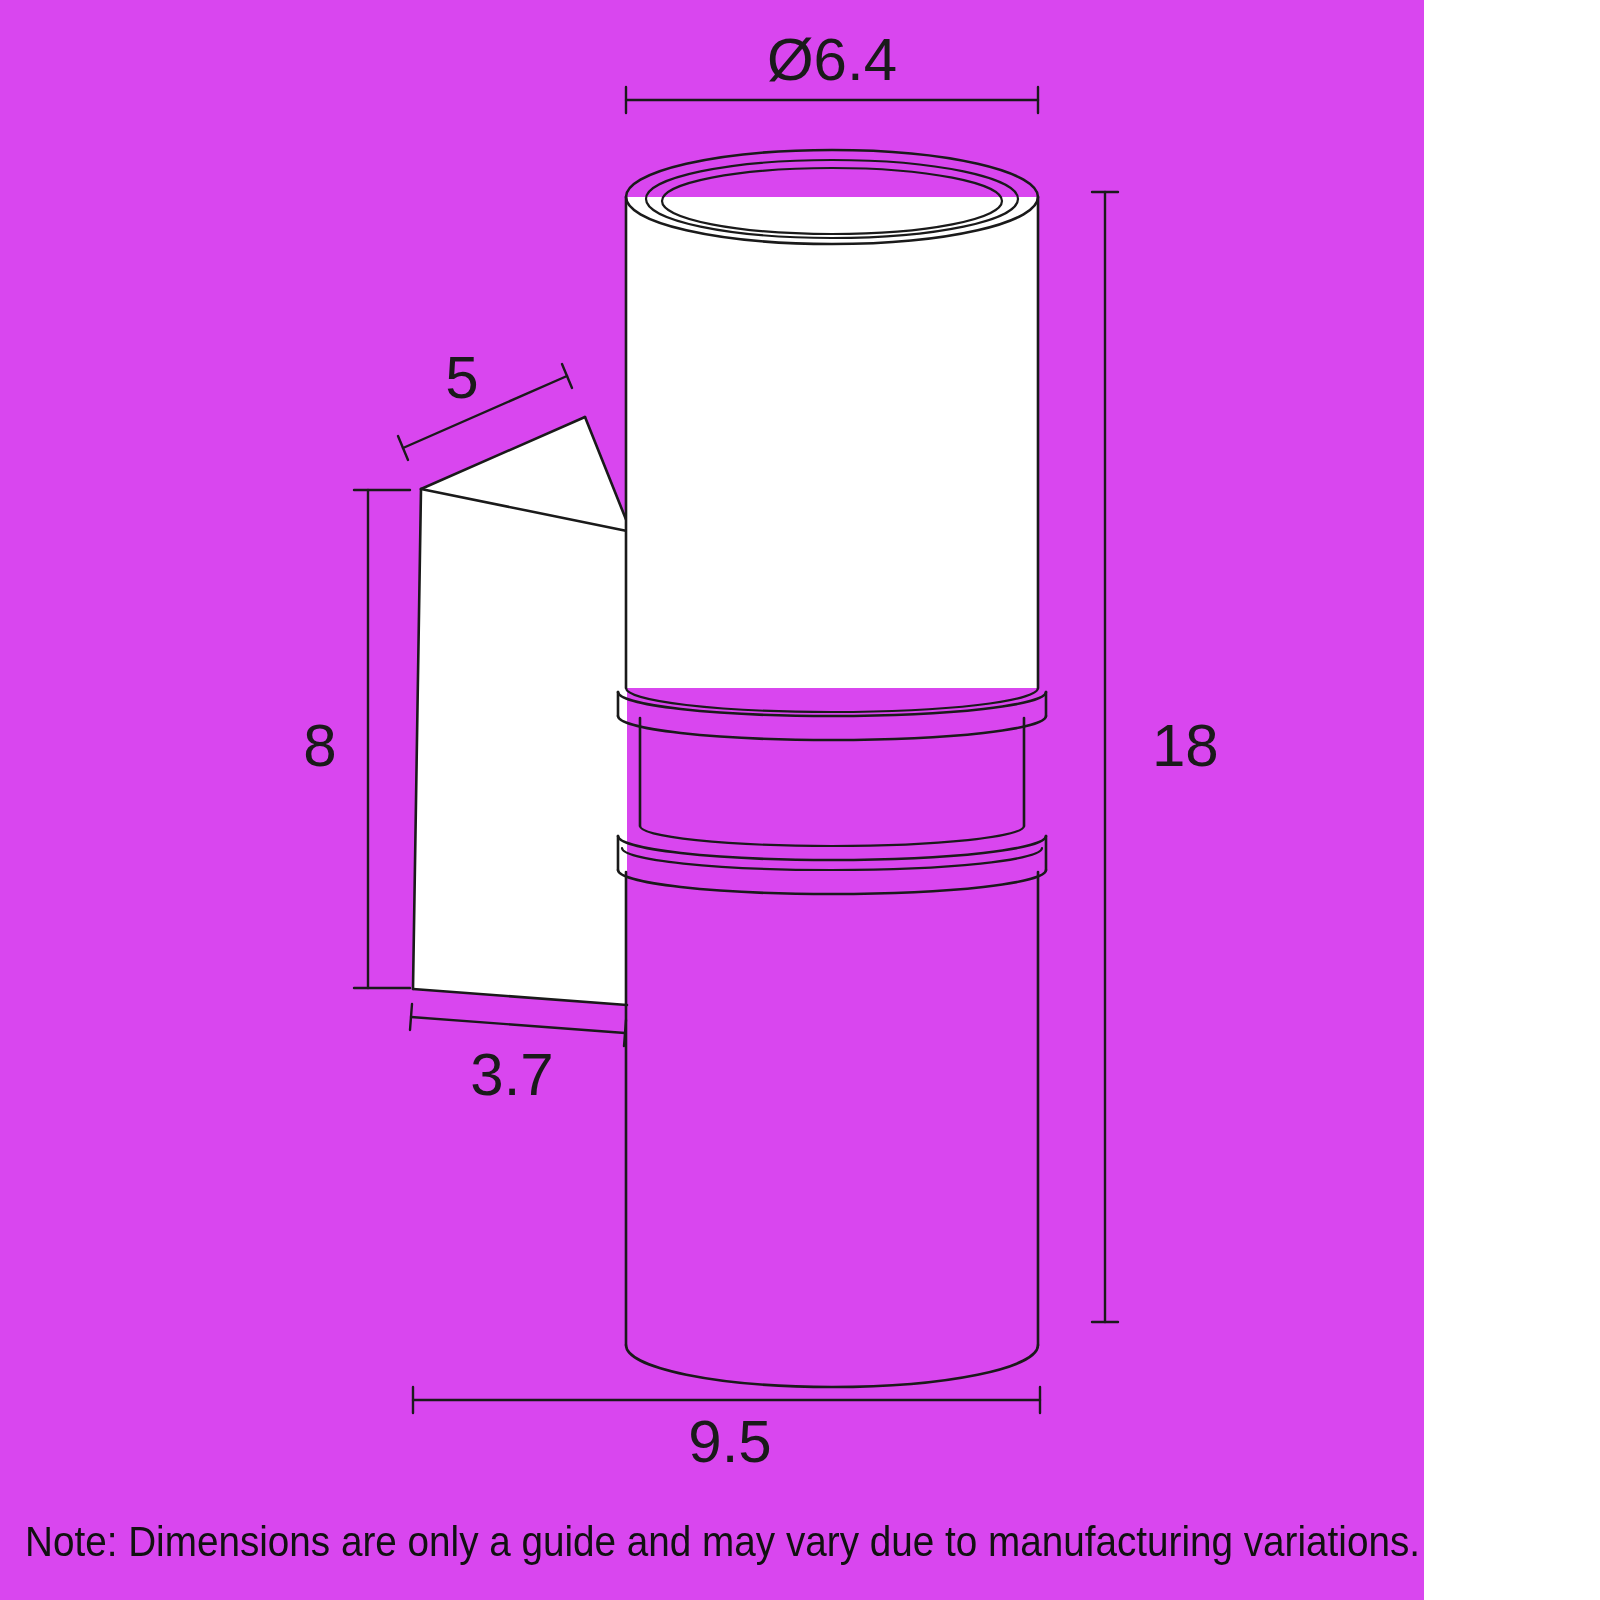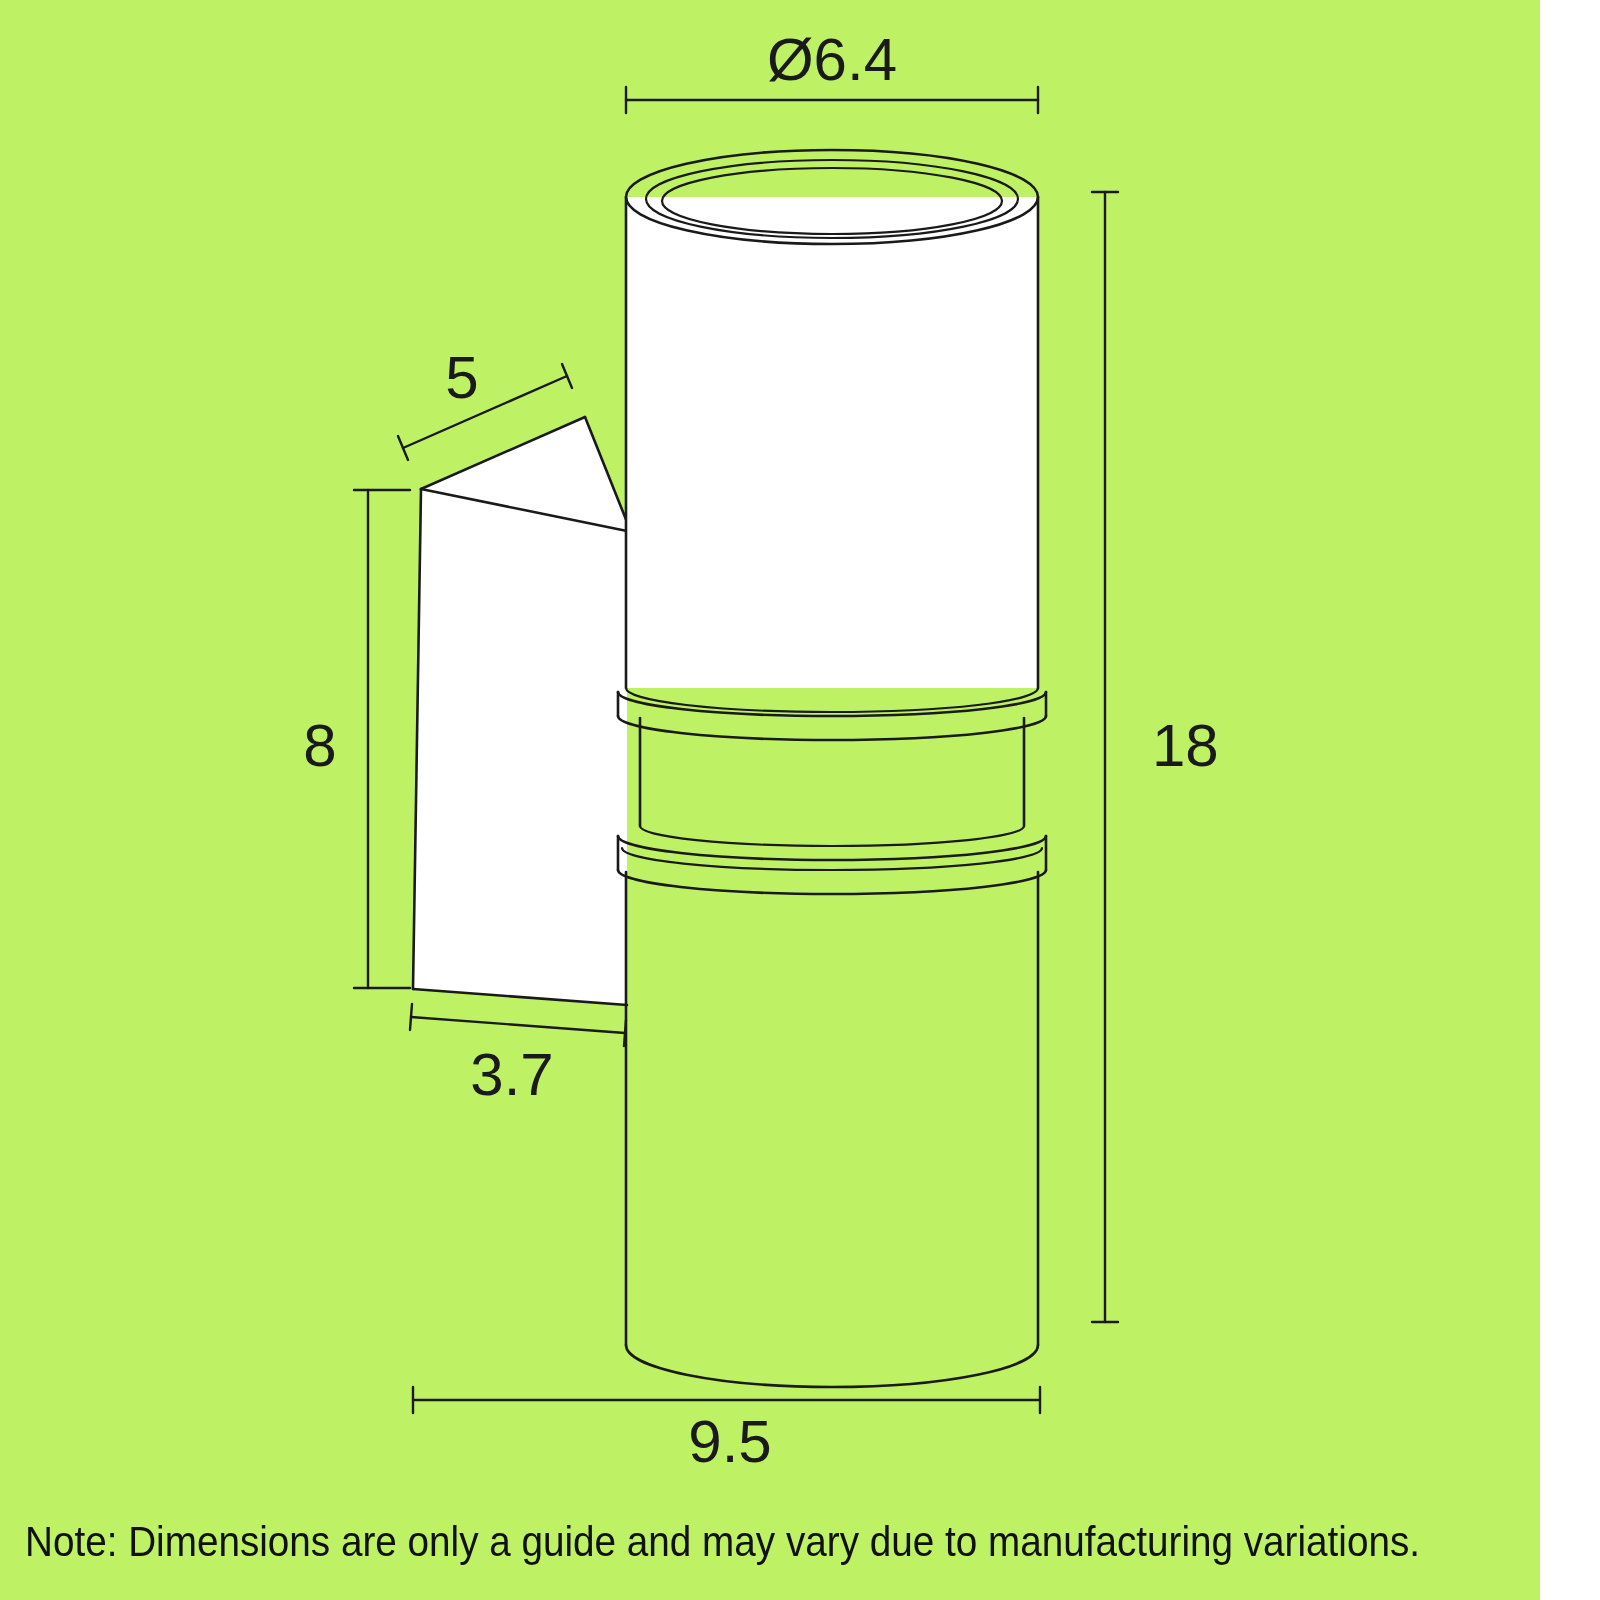--- a/index.html
+++ b/index.html
@@ -5,23 +5,23 @@
   html, body {
     margin: 0;
     padding: 0;
     width: 1600px;
     height: 1600px;
     background: #ffffff;
     font-family: "Liberation Sans", "DejaVu Sans", sans-serif;
   }
   .stage {
     position: relative;
-    width: 1540px;
+    width: 1424px;
     height: 1600px;
-    background: #bef264;
+    background: #d946ef;
     overflow: hidden;
   }
   svg { display: block; }
   .outline {
     fill: none;
     stroke: #1a1a1a;
     stroke-width: 2.6;
     stroke-linecap: round;
     stroke-linejoin: round;
   }

